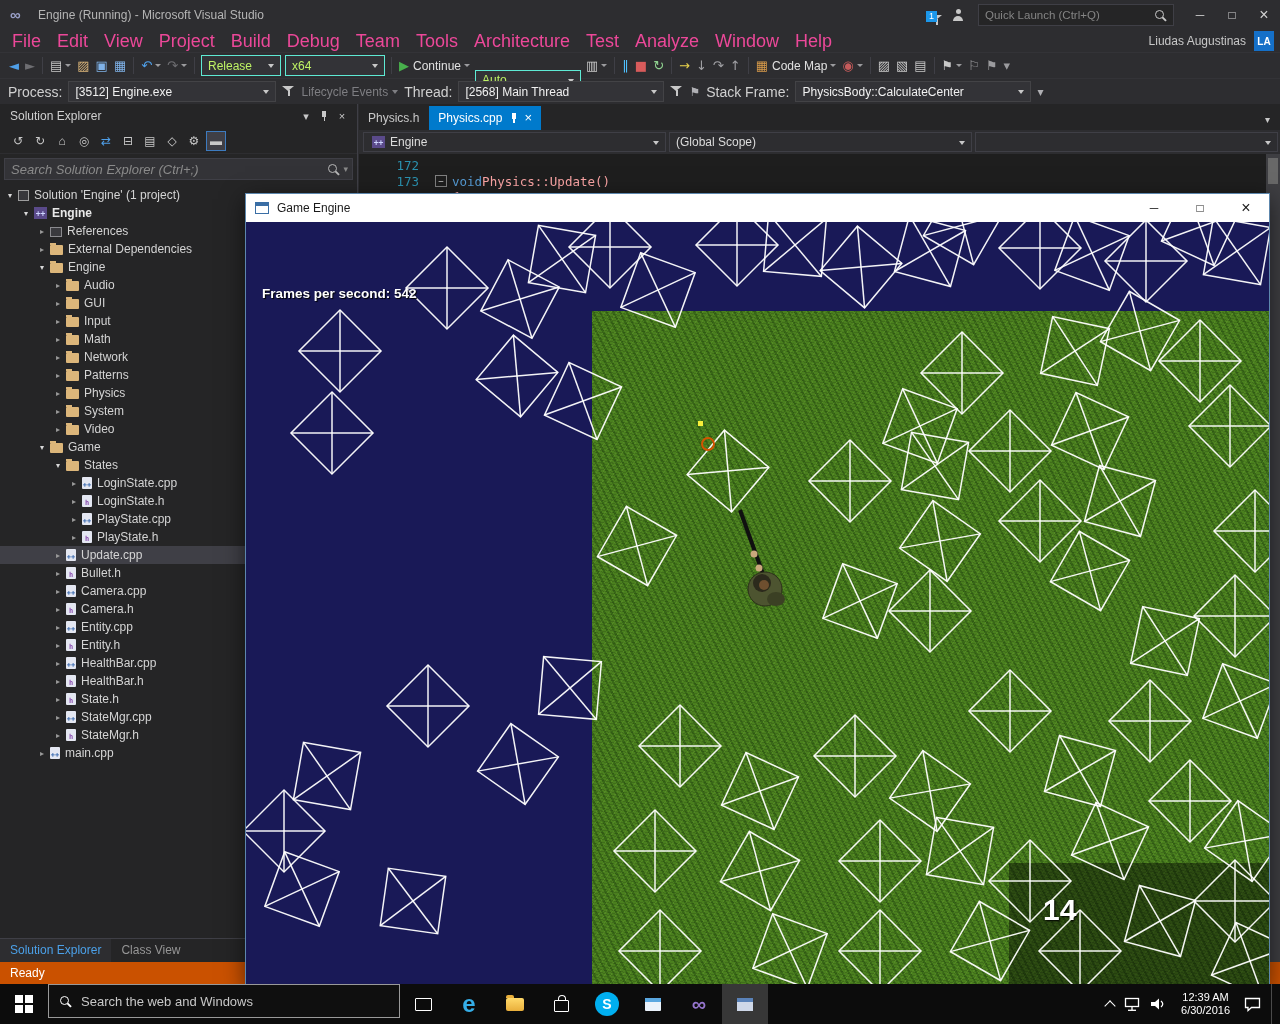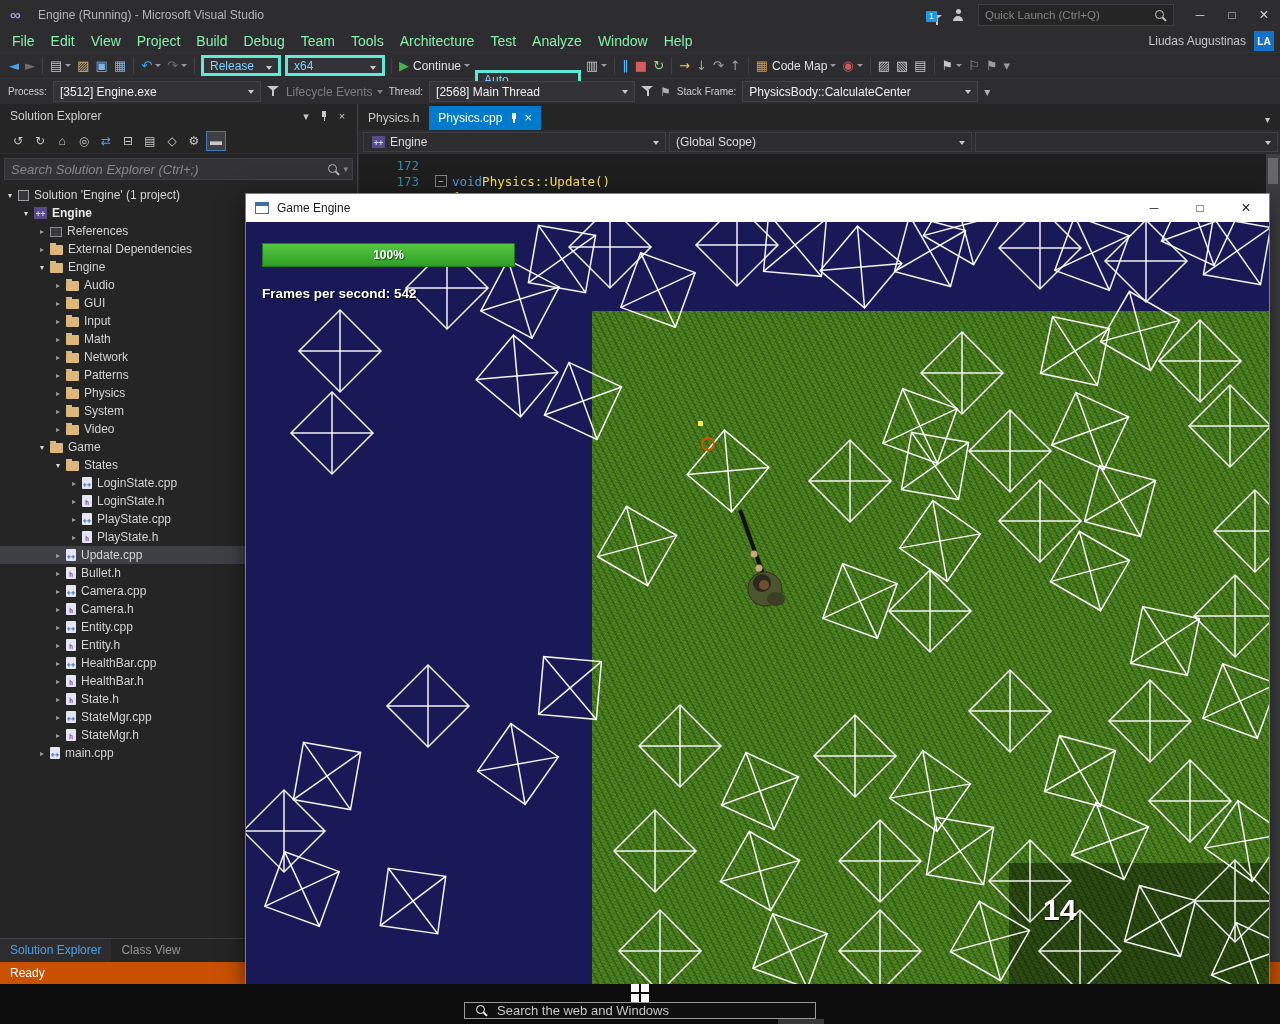--- a/index.html
+++ b/index.html
@@ -24,36 +24,36 @@
   .person-ico::after { content:""; position:absolute; bottom:0; left:1px; width:10px; height:5px; border-radius:5px 5px 0 0; background:#c8c8c8; }
   .quick-launch { width:196px; height:22px; background:#252526; border:1px solid #3f3f46; color:#848484; font-size:11.5px; display:flex; align-items:center; padding:0 6px; margin-right:10px; }
   .quick-launch .ql-text { flex:1; }
   .mag { position:relative; width:13px; height:13px; display:inline-block; color:#c8c8c8; flex:none; }
   .mag::before { content:""; position:absolute; top:1px; left:1px; width:7px; height:7px; border:1.5px solid currentColor; border-radius:50%; }
   .mag::after { content:""; position:absolute; top:9px; left:8px; width:4.5px; height:1.5px; background:currentColor; transform:rotate(45deg); }
   .winbtn { width:32px; height:30px; display:flex; align-items:center; justify-content:center; color:#d0d0d0; font-size:12px; }
   .winbtn.close { font-size:16px; }
 
   .menubar { height:22px; background:#2d2d30; display:flex; align-items:center; padding-left:4px; position:relative; }
-  .menu-item { color:#86efac; font-size:14px; padding:0 8px; line-height:22px; }
+  .menu-item { color:#ec4899; font-size:18px; padding:0 8px; line-height:22px; }
   .mb-right { position:absolute; right:6px; top:0; height:22px; display:flex; align-items:center; gap:8px; }
   .user-name { color:#c8c8c8; font-size:12px; }
   .user-avatar { width:20px; height:20px; background:#1570c8; color:#fff; font-size:10px; font-weight:bold; display:flex; align-items:center; justify-content:center; }
 
   .toolbar { height:26px; background:#2d2d30; border-top:1px solid #333337; display:flex; align-items:center; padding-left:6px; }
   .tb-sep { width:1px; height:17px; background:#3f3f46; margin:0 4px; flex:none; }
   .tb-btn { display:flex; align-items:center; padding:0 3px; height:22px; flex:none; }
   .tb-glyph { font-size:13px; line-height:22px; font-family:"DejaVu Sans",sans-serif; }
   .tb-label { color:#e0e0e0; font-size:12px; margin-left:4px; }
   .tb-btn.dd2::after { content:""; margin-left:3px; border-left:3px solid transparent; border-right:3px solid transparent; border-top:3.5px solid #9b9b9e; }
-  .tb-combo { height:21px; background:#333337; border:3px solid #5eead4; color:#7dd3fc; font-size:12px; display:flex; align-items:center; padding:0 6px; position:relative; margin:0 2px; flex:none; }
+  .tb-combo { height:21px; background:#333337; border:1px solid #5eead4; color:#bef264; font-size:12px; display:flex; align-items:center; padding:0 6px; position:relative; margin:0 2px; flex:none; }
   .tb-combo::after { content:""; position:absolute; right:6px; top:8px; border-left:3.5px solid transparent; border-right:3.5px solid transparent; border-top:4px solid #c8c8c8; }
 
   .debugrow { height:26px; background:#2d2d30; border-top:1px solid #333337; display:flex; align-items:center; padding-left:8px; gap:6px; }
-  .dbg-label { color:#d0d0d0; font-size:10px; flex:none; }
+  .dbg-label { color:#d0d0d0; font-size:14px; flex:none; }
   .dbg-combo { height:21px; background:#333337; border:1px solid #434346; color:#f1f1f1; font-size:12px; display:flex; align-items:center; padding:0 20px 0 6px; position:relative; flex:none; }
   .dbg-combo::after { content:""; position:absolute; right:6px; top:8px; border-left:3.5px solid transparent; border-right:3.5px solid transparent; border-top:4px solid #c8c8c8; }
   .dbg-lifecycle { color:#7e7e82; font-size:12px; display:flex; align-items:center; gap:4px; }
   .dbg-lifecycle::after { content:""; border-left:3.5px solid transparent; border-right:3.5px solid transparent; border-top:4px solid #7e7e82; }
   .dbg-ico { color:#b0b0b4; font-size:12px; }
 
   .workspace { position:absolute; left:0; top:104px; right:0; bottom:22px; }
 
   
   .sepanel { position:absolute; left:0; top:0; width:358px; bottom:0; background:#252526; border-right:1px solid #3f3f46; }
@@ -100,21 +100,21 @@
   .ed-docdd { position:absolute; right:10px; bottom:5px; color:#c8c8c8; font-size:10px; }
   .ed-navbar { height:24px; background:#2d2d30; display:flex; align-items:center; gap:3px; padding:0 2px 0 4px; }
   .ed-nav { flex:1; height:20px; background:#2d2d30; border:1px solid #3f3f46; color:#dcdcdc; font-size:12px; display:flex; align-items:center; padding:0 18px 0 6px; position:relative; }
   .ed-nav::after { content:""; position:absolute; right:6px; top:8px; border-left:3.5px solid transparent; border-right:3.5px solid transparent; border-top:4px solid #c8c8c8; }
   .ed-nav .tico { margin-right:5px; }
   .ed-code { position:absolute; left:0; right:14px; top:50px; bottom:0; background:#1e1e1e; font-family:"DejaVu Sans Mono","Liberation Mono",monospace; font-size:12.5px; padding-top:3px; }
   .code-row { height:16px; display:flex; align-items:center; }
   .code-num { width:60px; text-align:right; color:#2b91af; flex:none; }
   .code-fold { width:12px; height:12px; margin-left:16px; margin-right:5px; flex:none; font-size:9px; line-height:10px; text-align:center; color:#c8c8c8; }
   .code-fold.boxed { border:1px solid #808080; background:#1e1e1e; }
-  .tok-kw { color:#569cd6; } .tok-pl { color:#fde047; }
+  .tok-kw { color:#569cd6; } .tok-pl { color:#fca5a5; }
   .ed-scroll { position:absolute; right:0; top:50px; bottom:0; width:14px; background:#3e3e42; }
   .ed-scroll .thumb { position:absolute; top:4px; left:2px; width:10px; height:26px; background:#686868; }
 
   .statusbar { position:absolute; left:0; right:0; bottom:0; height:22px; background:#ca5100; color:#fff; font-size:12px; line-height:22px; padding-left:10px; }
 
   
   .gamewin { position:absolute; left:245px; top:193px; width:1025px; height:793px; border:1px solid #5d87ad; box-shadow:0 6px 22px rgba(0,0,0,0.55); background:#191957; z-index:5; }
   .gw-titlebar { height:28px; background:#ffffff; display:flex; align-items:center; }
   .gw-ico { width:14px; height:12px; background:#fff; border:1px solid #3a6ea5; position:relative; margin:0 8px 0 9px; flex:none; }
   .gw-ico::before { content:""; position:absolute; top:0; left:0; right:0; height:3px; background:#3a6ea5; }
@@ -129,21 +129,21 @@
       repeating-linear-gradient(15deg, rgba(0,0,0,0.14) 0 1px, transparent 1px 3px); }
   .minimap { position:absolute; right:0; bottom:0; width:260px; height:123px; background:rgba(0,0,0,0.42); }
   .minimap-count { position:absolute; left:34px; top:30px; color:#fff; font-size:30px; font-weight:bold; text-shadow:1px 1px 2px #000; }
   #game-svg { position:absolute; left:0; top:0; width:1023px; height:764px; }
   #game-svg .crate rect, #game-svg .crate line { fill:none; stroke:#ffffff; stroke-width:1.5; opacity:0.95; }
   .hud-progress { position:absolute; left:16px; top:21px; width:253px; height:24px; background:linear-gradient(#55c83f,#2f9e28); border:1px solid #1f7a1f; display:flex; align-items:center; justify-content:center; }
   .hud-progress span { color:#fff; font-size:12px; font-weight:bold; text-shadow:1px 1px 1px rgba(0,0,0,0.6); }
   .hud-fps { position:absolute; left:16px; top:64px; color:#fff; font-size:13.5px; font-weight:bold; text-shadow:1px 1px 1px #000; }
 
   
-  .taskbar { position:absolute; left:0; bottom:0; width:1280px; height:40px; background:#0c0c0c; display:flex; align-items:center; z-index:10;flex-direction:column; }
+  .taskbar { position:absolute; left:0; bottom:0; width:1280px; height:40px; background:#0c0c0c; display:flex; z-index:10; }
   .start-btn { width:48px; height:40px; display:flex; align-items:center; justify-content:center; }
   .win-logo { display:grid; grid-template-columns:8px 8px; grid-template-rows:8px 8px; gap:1.5px; }
   .win-logo span { background:#fff; }
   .tsearch { width:352px; height:34px; background:#0f0f0f; border:1px solid #999; display:flex; align-items:center; gap:9px; padding-left:10px; color:#c8c8c8; font-size:13px; }
   .tapp { width:46px; height:40px; display:flex; align-items:center; justify-content:center; }
   .tapp.active { background:rgba(255,255,255,0.18); }
   .tv-ico { width:17px; height:13px; border:1.5px solid #fff; border-radius:1px; position:relative; }
   .edge-g { color:#35aee8; font-size:24px; font-weight:bold; line-height:24px; }
   .fold-ico { position:relative; width:18px; height:13px; background:linear-gradient(#ffd96a,#e9af3b); border-radius:2px; }
   .fold-ico::before { content:""; position:absolute; top:-3px; left:0; width:8px; height:3px; background:#e9af3b; border-radius:2px 2px 0 0; }
@@ -975,23 +975,20 @@
             <circle cx="508" cy="332" r="3.5" fill="#c9a87c"></circle>
             <circle cx="513" cy="346" r="3.5" fill="#c9a87c"></circle>
             <circle cx="516" cy="361" r="9" fill="#2c2a1c"></circle>
             <circle cx="518" cy="363" r="5" fill="#6e4f2f"></circle>
           </g>
           <g>
             <rect x="452" y="199" width="5" height="5" fill="#f8ef3a"></rect>
             <circle cx="462" cy="222" r="6" fill="none" stroke="#d35400" stroke-width="2"></circle>
           </g>
         </svg>
-      <div class="hud-progress">
-        <span>100%</span>
-      </div>
       <div class="hud-fps">Frames per second: 542</div>
     </div>
   </div>
 
   <div class="taskbar">
     <div class="start-btn">
       <span class="win-logo">
           <span></span>
           <span></span>
           <span></span>

